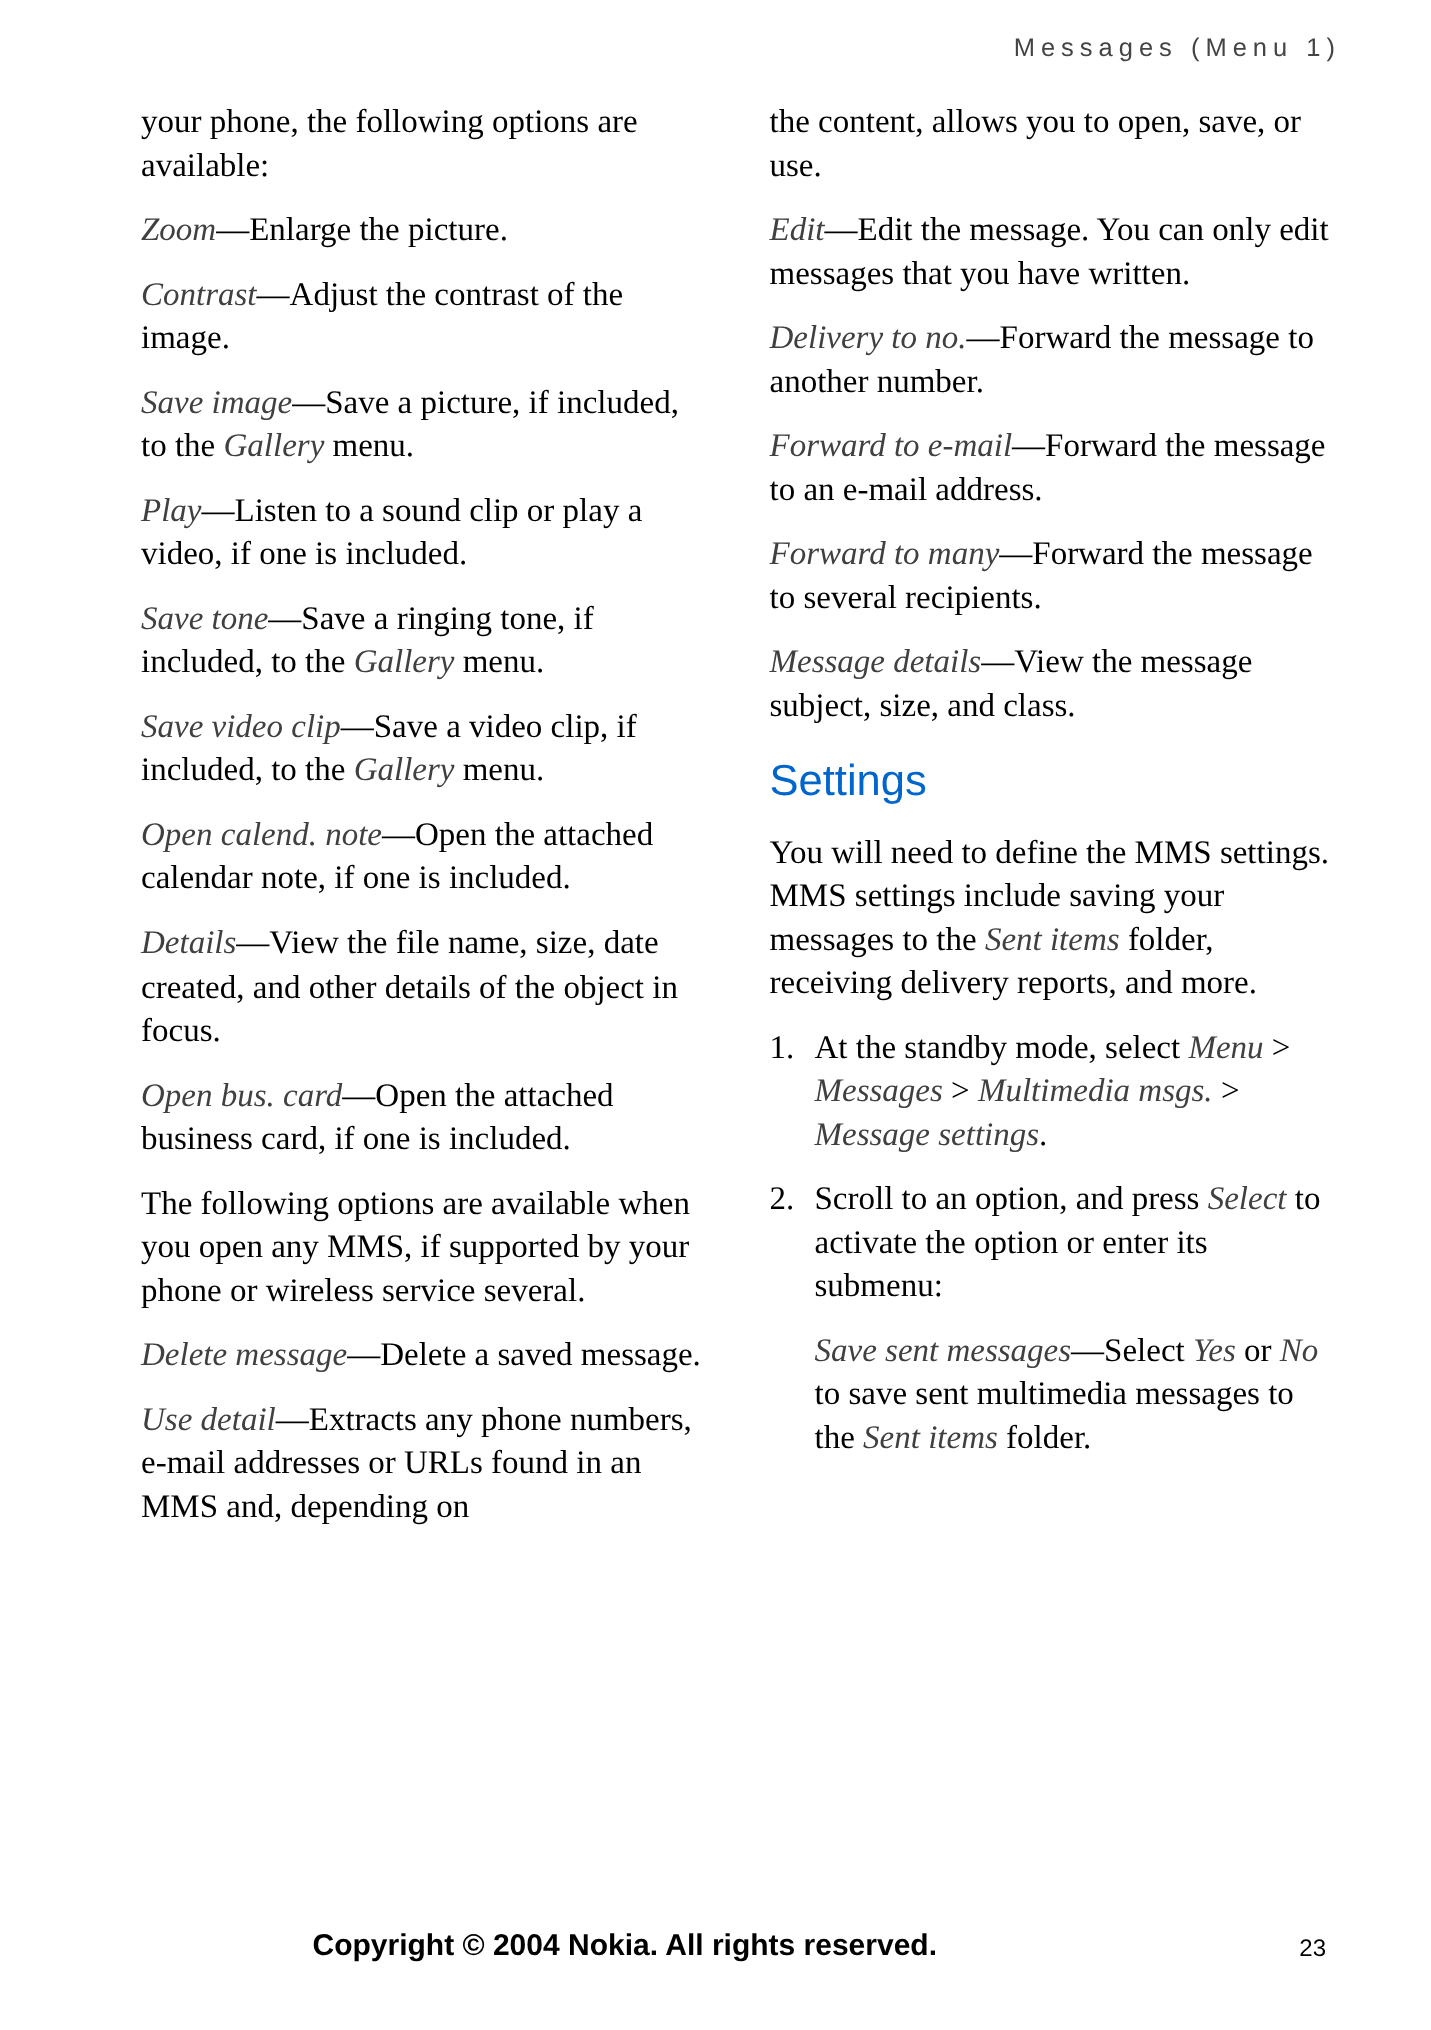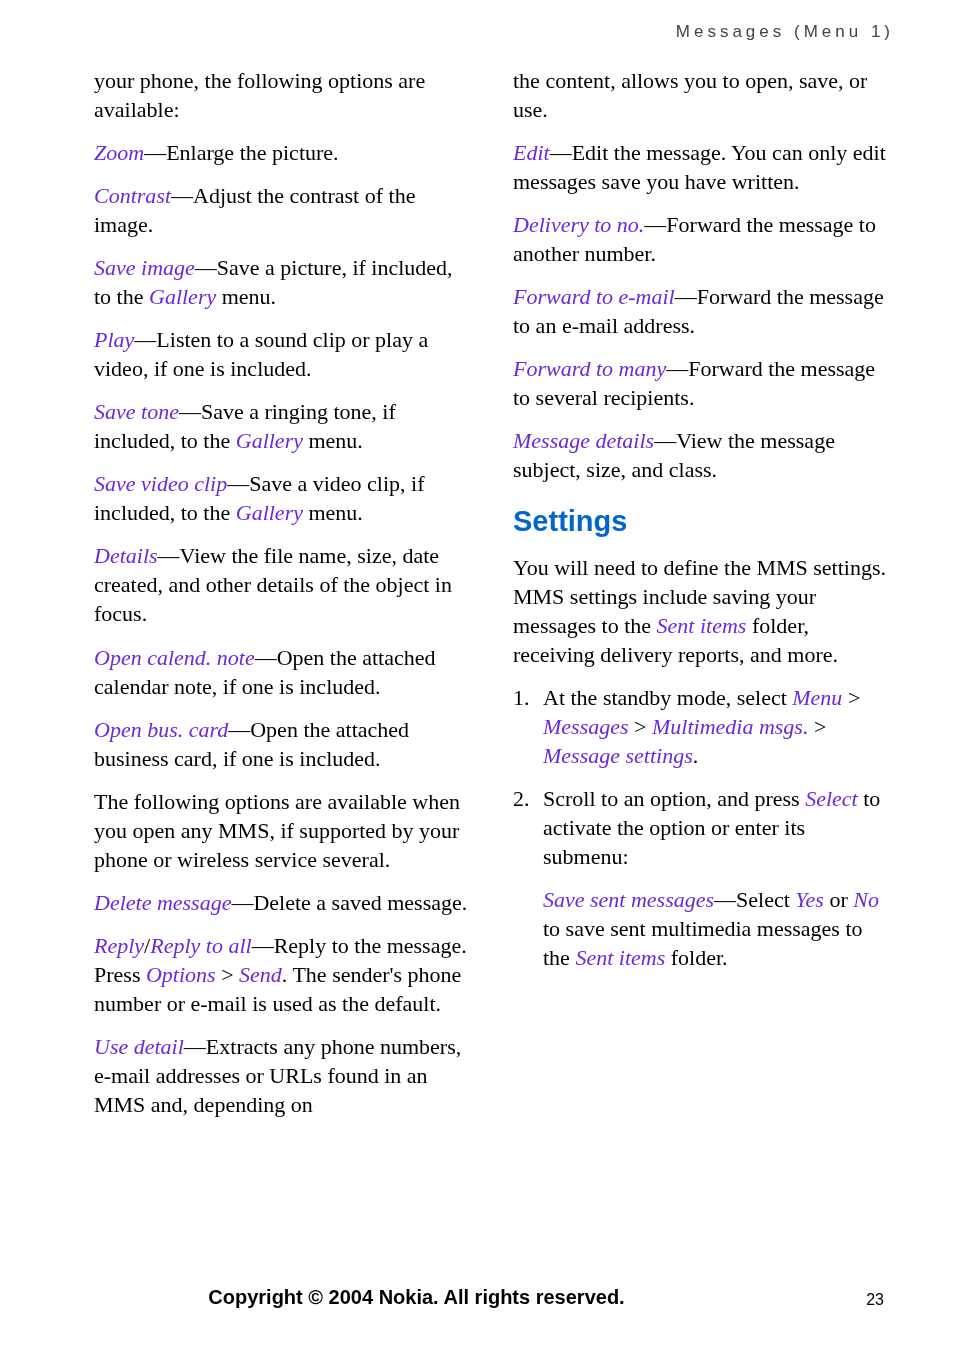--- a/index.html
+++ b/index.html
@@ -24,25 +24,25 @@
   }
   .columns {
     display: flex;
     gap: 38px;
   }
   .col {
     flex: 1;
     font-size: 22px;
     line-height: 1.32;
   }
-  .term { color: #6d28d9; font-style: italic; }
+  .term { color: #404040; font-style: italic; }
   .para { margin-bottom: 14px; }
   .heading {
     color: #0066cc;
-    font-weight: bold;
+    font-weight: normal;
     font-size: 29px;
     margin-top: 18px;
     margin-bottom: 12px;
     font-family: Arial, sans-serif;
   }
   ol { list-style: none; }
   ol li { position: relative; padding-left: 30px; margin-bottom: 14px; }
   ol li .num { position: absolute; left: 0; }
   .sub { padding-left: 30px; margin-bottom: 14px; }
   .footer {
@@ -78,39 +78,38 @@
       <p class="para"><span class="term">Contrast</span><span>—Adjust the contrast of the image.</span></p>
 
       <p class="para"><span class="term">Save image</span><span>—Save a picture, if included, to the </span><span class="term">Gallery</span><span> menu.</span></p>
 
       <p class="para"><span class="term">Play</span><span>—Listen to a sound clip or play a video, if one is included.</span></p>
 
       <p class="para"><span class="term">Save tone</span><span>—Save a ringing tone, if included, to the </span><span class="term">Gallery</span><span> menu.</span></p>
 
       <p class="para"><span class="term">Save video clip</span><span>—Save a video clip, if included, to the </span><span class="term">Gallery</span><span> menu.</span></p>
 
+      <p class="para"><span class="term">Open calend. note</span><span>—Open the attached calendar note, if one is included.</span></p>
+
       <p class="para"><span class="term">Details</span><span>—View the file name, size, date created, and other details of the object in focus.</span></p>
-
-      <p class="para"><span class="term">Open calend. note</span><span>—Open the attached calendar note, if one is included.</span></p>
 
       <p class="para"><span class="term">Open bus. card</span><span>—Open the attached business card, if one is included.</span></p>
 
       <p class="para">The following options are available when you open any MMS, if supported by your phone or wireless service several.</p>
 
       <p class="para"><span class="term">Delete message</span><span>—Delete a saved message.</span></p>
 
-      <p class="para"><span class="term">Reply</span><span>/</span><span class="term">Reply to all</span><span>—Reply to the message. Press </span><span class="term">Options</span><span> &gt; </span><span class="term">Send</span><span>. The sender's phone number or e-mail is used as the default.</span></p>
 
       <p class="para"><span class="term">Use detail</span><span>—Extracts any phone numbers, e-mail addresses or URLs found in an MMS and, depending on</span></p>
     </div>
 
     <div class="col">
       <p class="para">the content, allows you to open, save, or use.</p>
 
-      <p class="para"><span class="term">Edit</span><span>—Edit the message. You can only edit messages save you have written.</span></p>
+      <p class="para"><span class="term">Edit</span><span>—Edit the message. You can only edit messages that you have written.</span></p>
 
       <p class="para"><span class="term">Delivery to no.</span><span>—Forward the message to another number.</span></p>
 
       <p class="para"><span class="term">Forward to e-mail</span><span>—Forward the message to an e-mail address.</span></p>
 
       <p class="para"><span class="term">Forward to many</span><span>—Forward the message to several recipients.</span></p>
 
       <p class="para"><span class="term">Message details</span><span>—View the message subject, size, and class.</span></p>
 
       <div class="heading">Settings</div>

